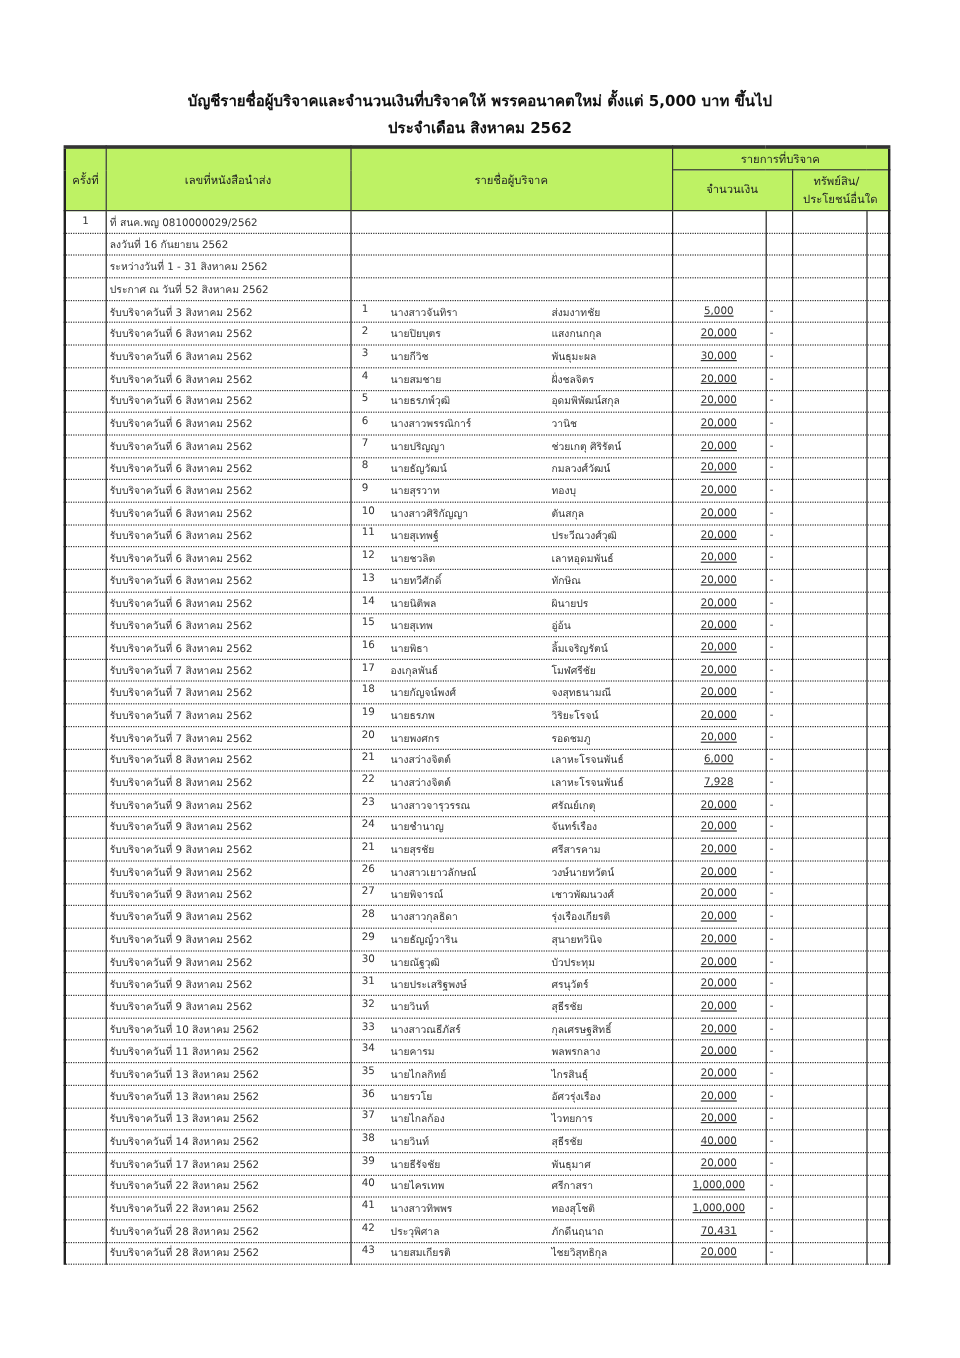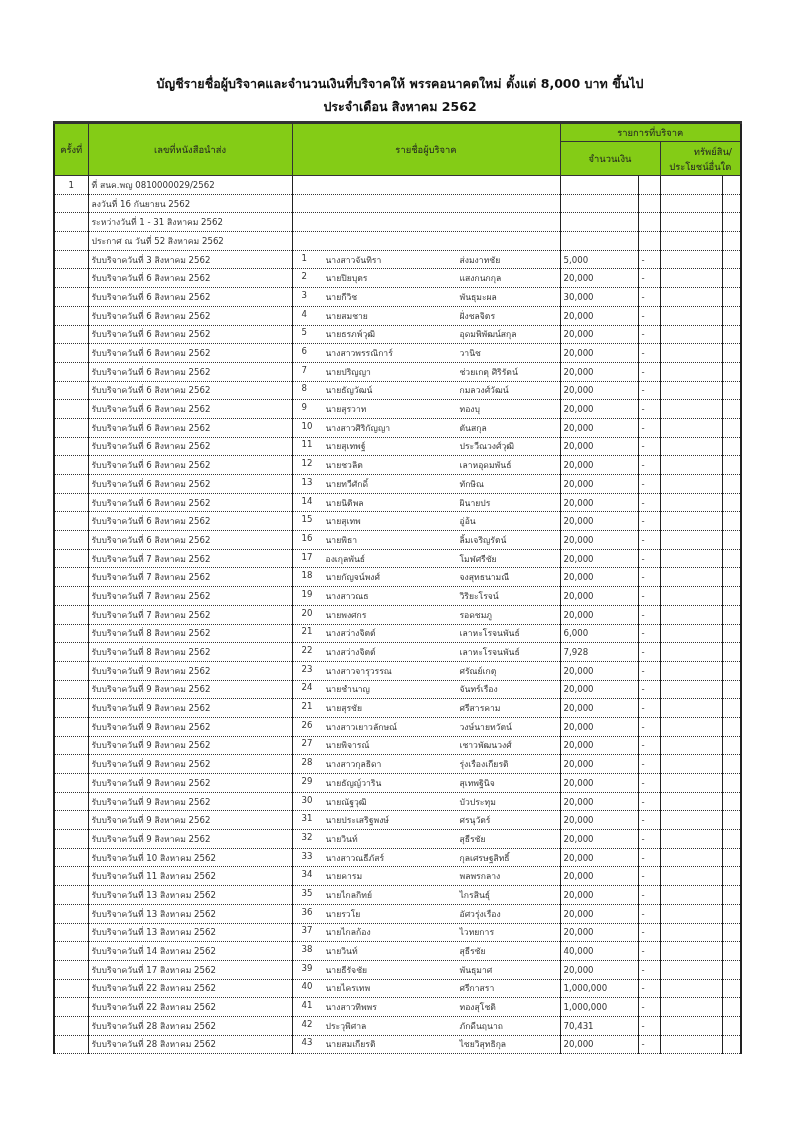--- a/index.html
+++ b/index.html
@@ -4,40 +4,40 @@
 <style>
   html, body { margin: 0; padding: 0; background: #ffffff; }
   body { width: 800px; height: 1132px; position: relative; overflow: hidden;
          font-family: "DejaVu Sans", sans-serif; color: #222; }
   .title { position: absolute; left: 0; width: 800px; text-align: center;
            font-weight: bold; font-size: 12.5px; color: #111; }
   .t1 { top: 74px; }
   .t2 { top: 97px; }
   table.main { position: absolute; left: 53px; top: 121px; width: 689px;
                border-collapse: collapse; table-layout: fixed; font-size: 8.6px; }
-  table.main th { background: #84cc16; font-weight: normal; color: #222;
+  table.main th { background: #bef264; font-weight: normal; color: #222;
                   border: 1px solid #333; font-size: 9.4px; padding: 0; }
   table.main thead tr.h1 th { height: 17px; }
   table.main thead tr.h2 th { height: 33px; line-height: 15px; }
   table.main { border-top: 3px solid #333; border-left: 2px solid #222; border-right: 2px solid #222; }
   table.main td { height: 17.7px; padding: 0 3px; border-bottom: 1.5px dotted #333;
                   border-left: 1px solid #222; white-space: nowrap; overflow: hidden; color: #333; }
   td.c-no { text-align: center; }
-  td.c-amt { text-align: left; padding-right: 4px; }
+  td.c-amt { text-align: center; padding-right: 4px; text-decoration: underline; }
   td.c-dash { border-left: 3px double #111; padding-left: 6px; }
   td.c-asset { border-left: 1px solid #222; }
   td.c-end { border-left: 3px double #111; }
   .inner { display: flex; }
   .idx { width: 24px; padding-left: 6px; }
   .fname { width: 134px; }
 </style>
 </head>
 <body>
 
-<div class="title t1">บัญชีรายชื่อผู้บริจาคและจำนวนเงินที่บริจาคให้ พรรคอนาคตใหม่ ตั้งแต่ 8,000  บาท  ขึ้นไป</div>
+<div class="title t1">บัญชีรายชื่อผู้บริจาคและจำนวนเงินที่บริจาคให้ พรรคอนาคตใหม่ ตั้งแต่ 5,000  บาท  ขึ้นไป</div>
 <div class="title t2">ประจำเดือน สิงหาคม 2562</div>
 
 <table class="main">
   <colgroup>
     <col style="width:34px">
     <col style="width:204px">
     <col style="width:268px">
     <col style="width:78px">
     <col style="width:22px">
     <col style="width:62px">
@@ -46,21 +46,21 @@
   <thead>
     <tr class="h1">
       <th rowspan="2">ครั้งที่</th>
       <th rowspan="2">เลขที่หนังสือนำส่ง</th>
       <th rowspan="2">รายชื่อผู้บริจาค</th>
       <th colspan="4">รายการที่บริจาค</th>
     </tr>
     <tr class="h2">
       <th colspan="2">จำนวนเงิน</th>
       <th colspan="2">
-        <div style="text-align:right;padding-right:8px">ทรัพย์สิน/</div>
+        <div style="text-align:right;padding-right:24px">ทรัพย์สิน/</div>
         <div>ประโยชน์อื่นใด</div>
       </th>
     </tr>
   </thead>
   <tbody id="tbody">
       <tr>
         <td class="c-no" style="border-left: none;">1</td>
         <td>ที่ สนค.พญ 0810000029/2562</td>
         <td></td>
         <td class="c-amt"></td>
@@ -364,21 +364,21 @@
         <td class="c-dash">-</td>
         <td class="c-asset"></td>
         <td class="c-end"></td>
       </tr>
       <tr>
         <td class="c-no" style="border-left: none;"></td>
         <td>รับบริจาควันที่ 7 สิงหาคม 2562</td>
         <td>
           <div class="inner">
             <span class="idx">19</span>
-            <span class="fname">นางสาวณธ</span>
+            <span class="fname">นายธรภพ</span>
             <span class="lname">วิริยะโรจน์</span>
           </div>
         </td>
         <td class="c-amt">20,000</td>
         <td class="c-dash">-</td>
         <td class="c-asset"></td>
         <td class="c-end"></td>
       </tr>
       <tr>
         <td class="c-no" style="border-left: none;"></td>
@@ -515,21 +515,21 @@
         <td class="c-asset"></td>
         <td class="c-end"></td>
       </tr>
       <tr>
         <td class="c-no" style="border-left: none;"></td>
         <td>รับบริจาควันที่ 9 สิงหาคม 2562</td>
         <td>
           <div class="inner">
             <span class="idx">29</span>
             <span class="fname">นายธัญญ์วาริน</span>
-            <span class="lname">สุเทพฐินิจ</span>
+            <span class="lname">สุนายทวินิจ</span>
           </div>
         </td>
         <td class="c-amt">20,000</td>
         <td class="c-dash">-</td>
         <td class="c-asset"></td>
         <td class="c-end"></td>
       </tr>
       <tr>
         <td class="c-no" style="border-left: none;"></td>
         <td>รับบริจาควันที่ 9 สิงหาคม 2562</td>

